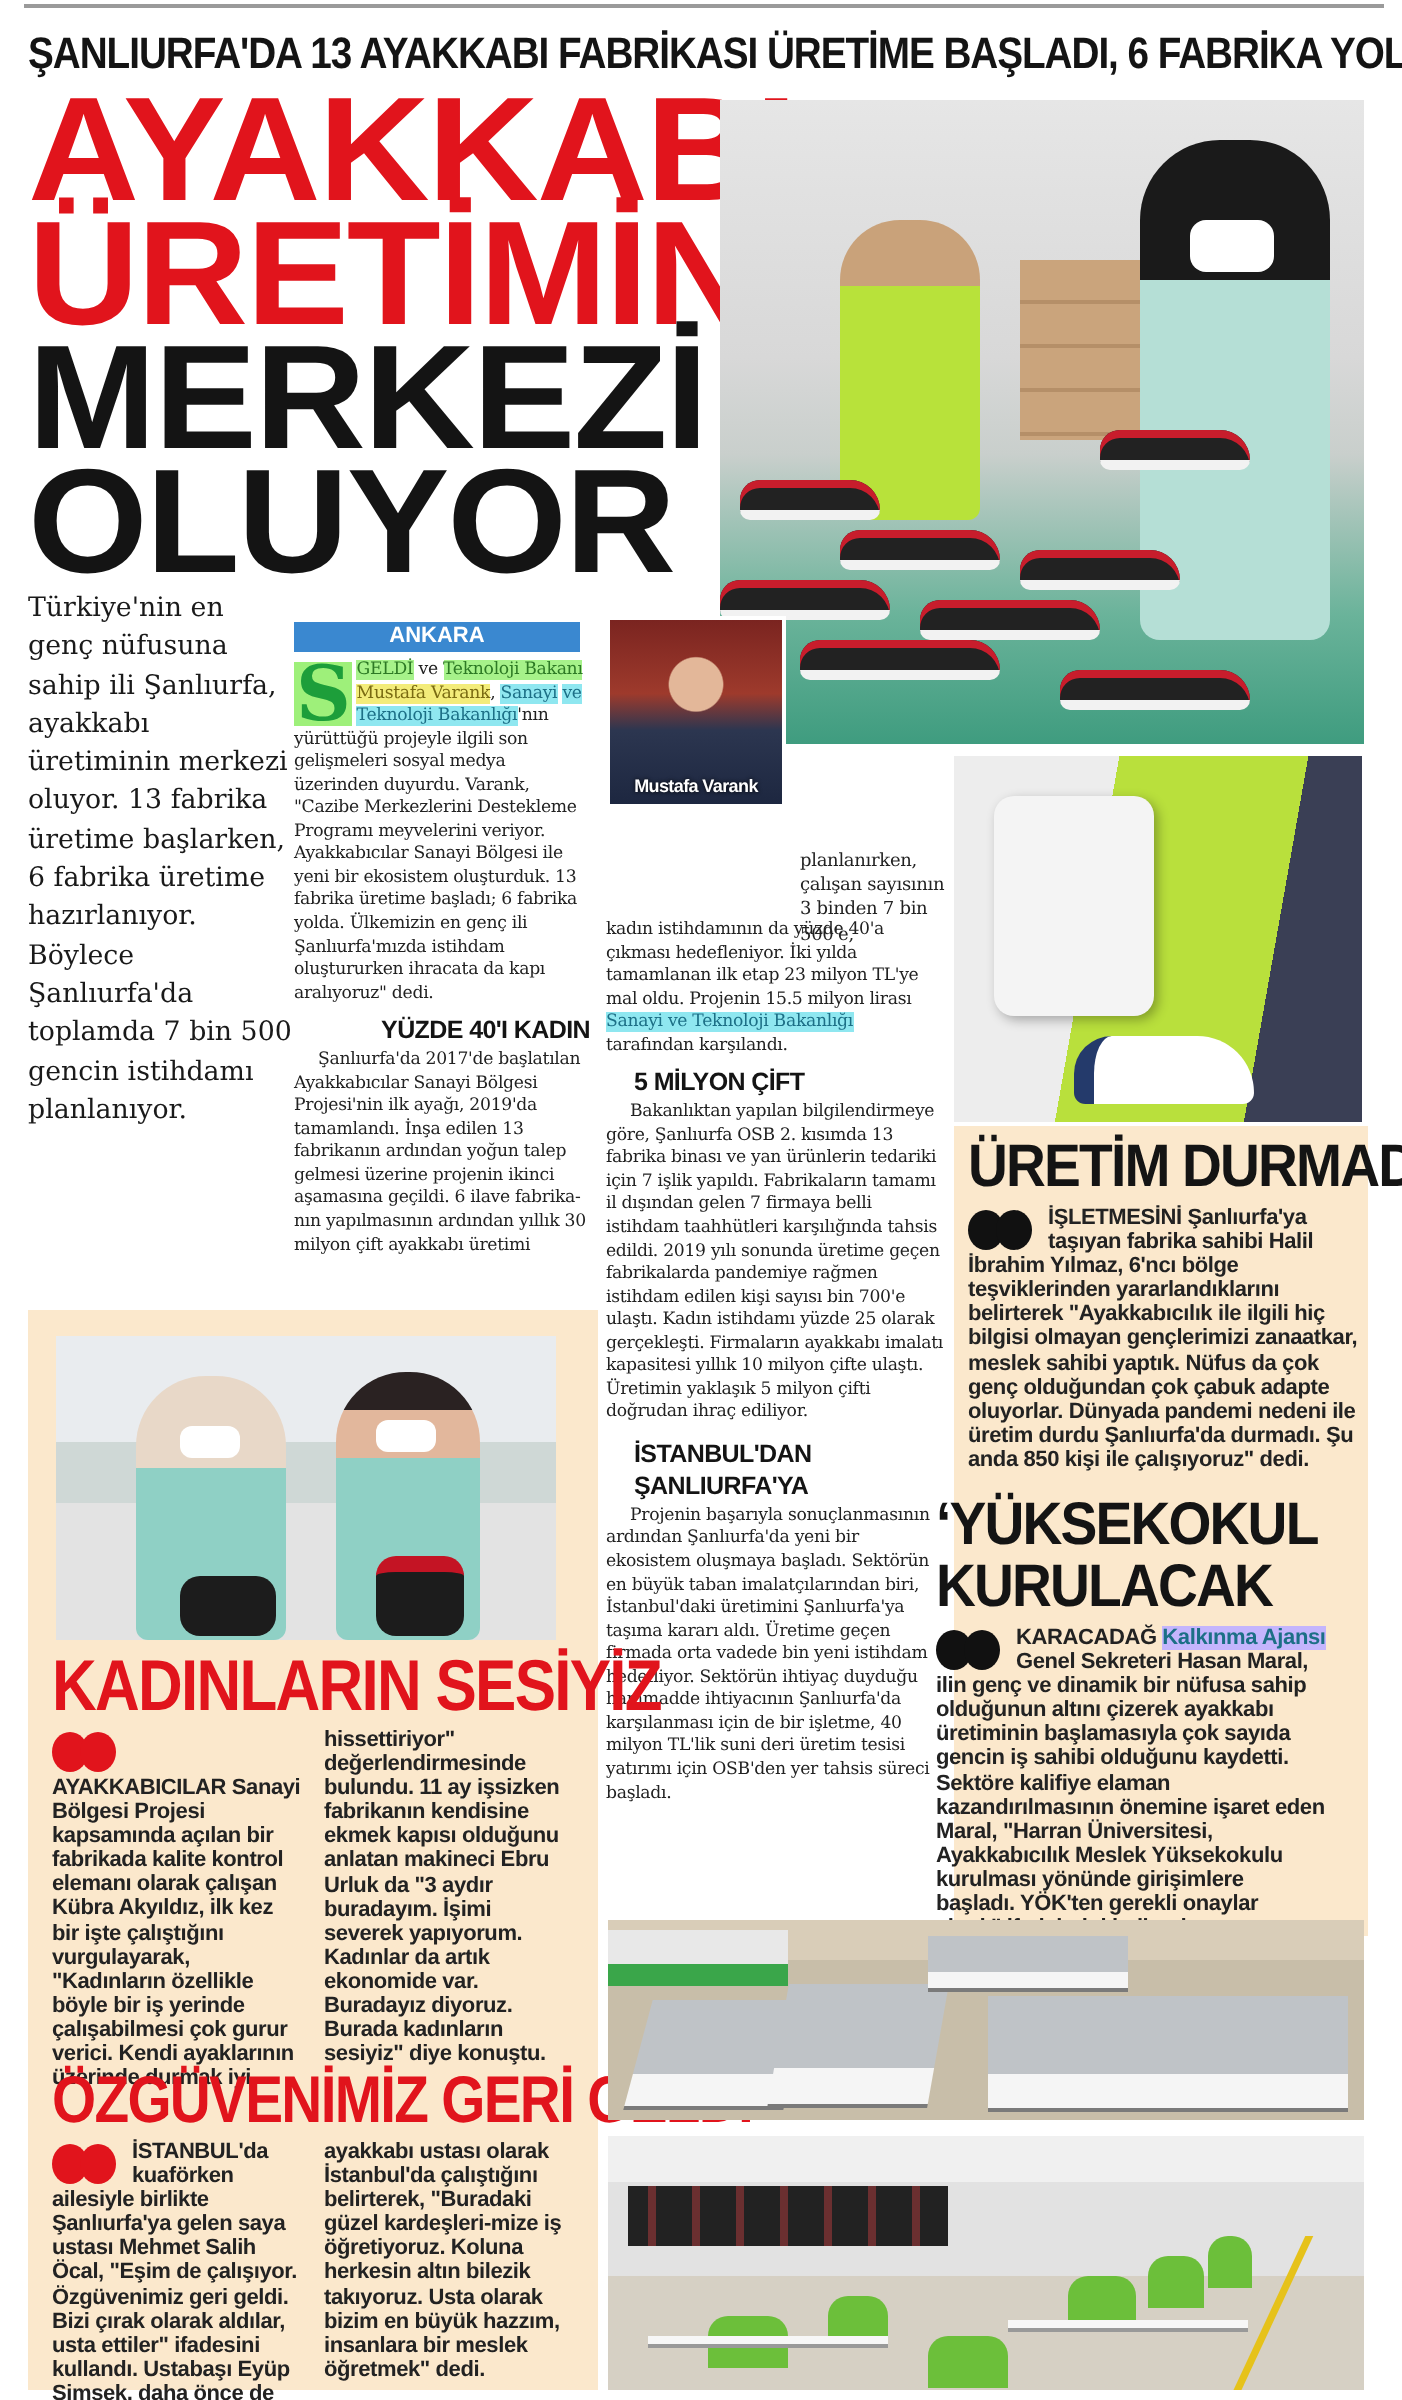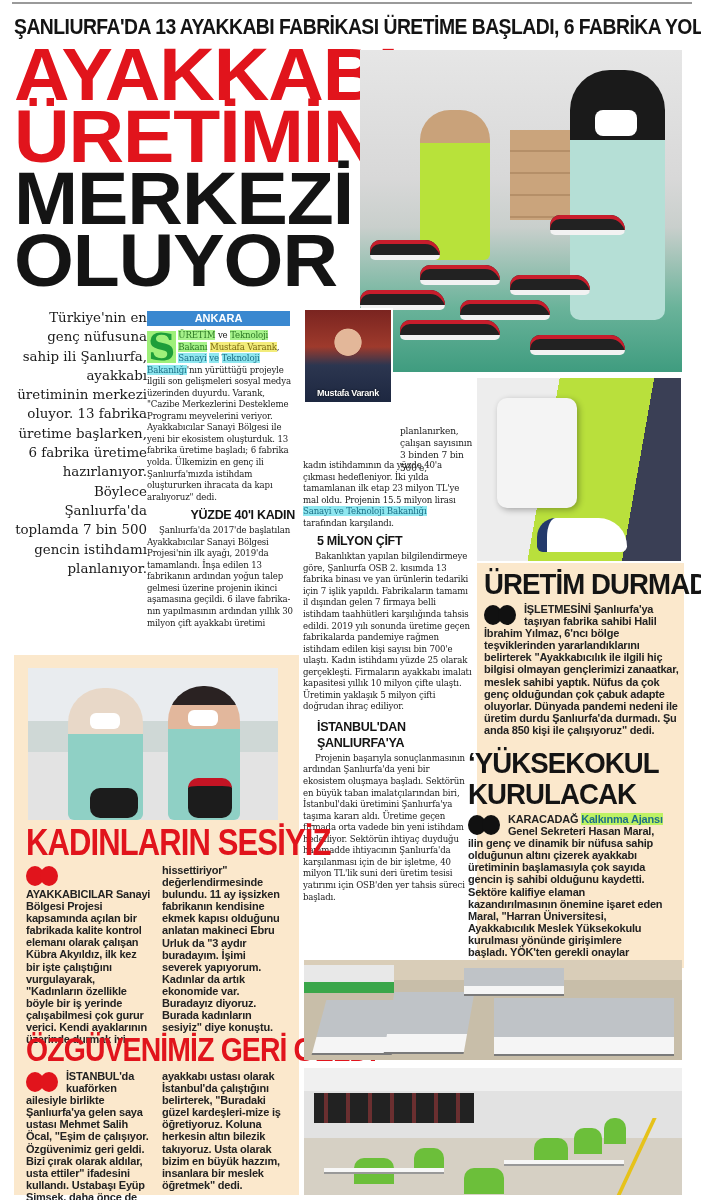--- a/index.html
+++ b/index.html
@@ -66,21 +66,21 @@
 
   .ph-factory { left: 304px; top: 1068px; width: 378px; height: 127px;
     background: linear-gradient(180deg, #f0f0f0 0 18%, #e2e2e2 18% 55%, #d6d0c4 55% 100%); }
   .ph-factory .row { position: absolute; height: 26px; border-radius: 10px 10px 0 0; background: #6cbf3a; }
   .ph-factory .hang { position: absolute; left: 10px; top: 25px; width: 160px; height: 30px;
     background: repeating-linear-gradient(90deg, #222 0 10px, #6b2f30 10px 14px, #222 14px 22px); }
   .ph-factory .table { position: absolute; height: 6px; background: #f7f7f7; border-bottom: 2px solid #999; }
   .ph-factory .lane { position: absolute; left: 330px; top: 50px; width: 4px; height: 80px; background: #e6c21a; transform: skewX(-25deg); }
 
   
-  .lede { position: absolute; left: 14px; top: 308px; width: 133px; text-align: right;
+  .lede { position: absolute; left: 14px; top: 295px; width: 133px; text-align: left;
     font-family: "DejaVu Serif", serif; font-size: 13.4px; line-height: 19.3px; color: #1a1a1a; }
 
   .dateline { position: absolute; left: 147px; top: 311px; width: 143px; height: 15px; background: #3a88d0;
     color: #fff; text-align: center; font-family: "Liberation Sans", sans-serif; font-weight: 700; font-size: 11px; line-height: 15px; }
 
   .body { font-family: "DejaVu Serif", serif; font-size: 8.6px; line-height: 11.55px; color: #222; letter-spacing: -0.15px; }
   .col2 { position: absolute; left: 147px; top: 330px; width: 148px; }
   .col3a { position: absolute; left: 400px; top: 425px; width: 75px; }
   .col3b { position: absolute; left: 303px; top: 460px; width: 170px; }
   .dropcap { float: left; font-family: "DejaVu Serif", serif; font-weight: 700; font-size: 38px; line-height: 32px;
@@ -109,21 +109,21 @@
   .st-yuksek { position: absolute; left: 468px; top: 747px; width: 195px; }
   .st-yuksek .big-title { font-size: 30px; line-height: 31px; transform: scaleX(0.92); transform-origin: left; color: #141414; }
 
   .st-kadin { position: absolute; left: 26px; top: 822px; width: 262px; }
   .st-kadin .big-title { font-size: 36px; line-height: 42px; color: #e1141c; transform: scaleX(0.86); transform-origin: left; }
 
   .st-ozguven { position: absolute; left: 26px; top: 1030px; width: 262px; }
   .st-ozguven .big-title { font-size: 33px; line-height: 40px; color: #e1141c; transform: scaleX(0.86); transform-origin: left; }
 
   .twocol { column-count: 2; column-gap: 10px; }
-  .cyan { background: #bef264; color: #1c6f86; margin-top: 38px; }
+  .cyan { background: #c4b5fd; color: #1c6f86; margin-top: 38px; }
 </style>
 </head>
 <body>
 
 <div class="topline"></div>
 
 <div class="kicker">ŞANLIURFA'DA 13 AYAKKABI FABRİKASI ÜRETİME BAŞLADI, 6 FABRİKA YOLDA</div>
 
 <div class="headline">
   <span class="hl red">AYAKKABI</span>
@@ -147,21 +147,21 @@
   <div class="shoe" style="left:170px;top:285px;width:95px;"></div>
 </div>
 
 <div class="lede">Türkiye'nin en genç nüfusuna sahip ili Şanlıurfa, ayakkabı üretiminin merkezi oluyor. 13 fabrika üretime başlarken, 6 fabrika üretime hazırlanıyor. Böylece Şanlıurfa'da toplamda 7 bin 500 gencin istihdamı planlanıyor.</div>
 
 <div class="dateline">ANKARA</div>
 
 <div class="col2 body">
   <p>
     <span class="dropcap">S</span>
-    <span class="hl-g">ÜRETİM</span><span> ve </span><span class="hl-g">Teknoloji Bakanı</span>
+    <span class="hl-g">GELDİ</span><span> ve </span><span class="hl-g">Teknoloji Bakanı</span>
     <span class="hl-y">Mustafa Varank</span><span>, </span><span class="hl-c">Sanayi</span>
     <span class="hl-c">ve</span> <span class="hl-c">Teknoloji Bakanlığı</span><span>'nın</span>
     <span>yürüttüğü projeyle ilgili son gelişmeleri sosyal medya üzerinden duyurdu. Varank, "Cazibe Merkezlerini Destekleme Programı meyvelerini veriyor. Ayakkabıcılar Sanayi Bölgesi ile yeni bir ekosistem oluşturduk. 13 fabrika üretime başladı; 6 fabrika yolda. Ülkemizin en genç ili Şanlıurfa'mızda istihdam oluştururken ihracata da kapı aralıyoruz" dedi.</span>
   </p>
   <div class="subhead" style="text-align:right;">YÜZDE 40'I KADIN</div>
   <p class="indent">Şanlıurfa'da 2017'de başlatılan Ayakkabıcılar Sanayi Bölgesi Projesi'nin ilk ayağı, 2019'da tamamlandı. İnşa edilen 13 fabrikanın ardından yoğun talep gelmesi üzerine projenin ikinci aşamasına geçildi. 6 ilave fabrika-nın yapılmasının ardından yıllık 30 milyon çift ayakkabı üretimi</p>
 </div>
 
 <div class="photo ph-varank">
   <div class="cap">Mustafa Varank</div>

